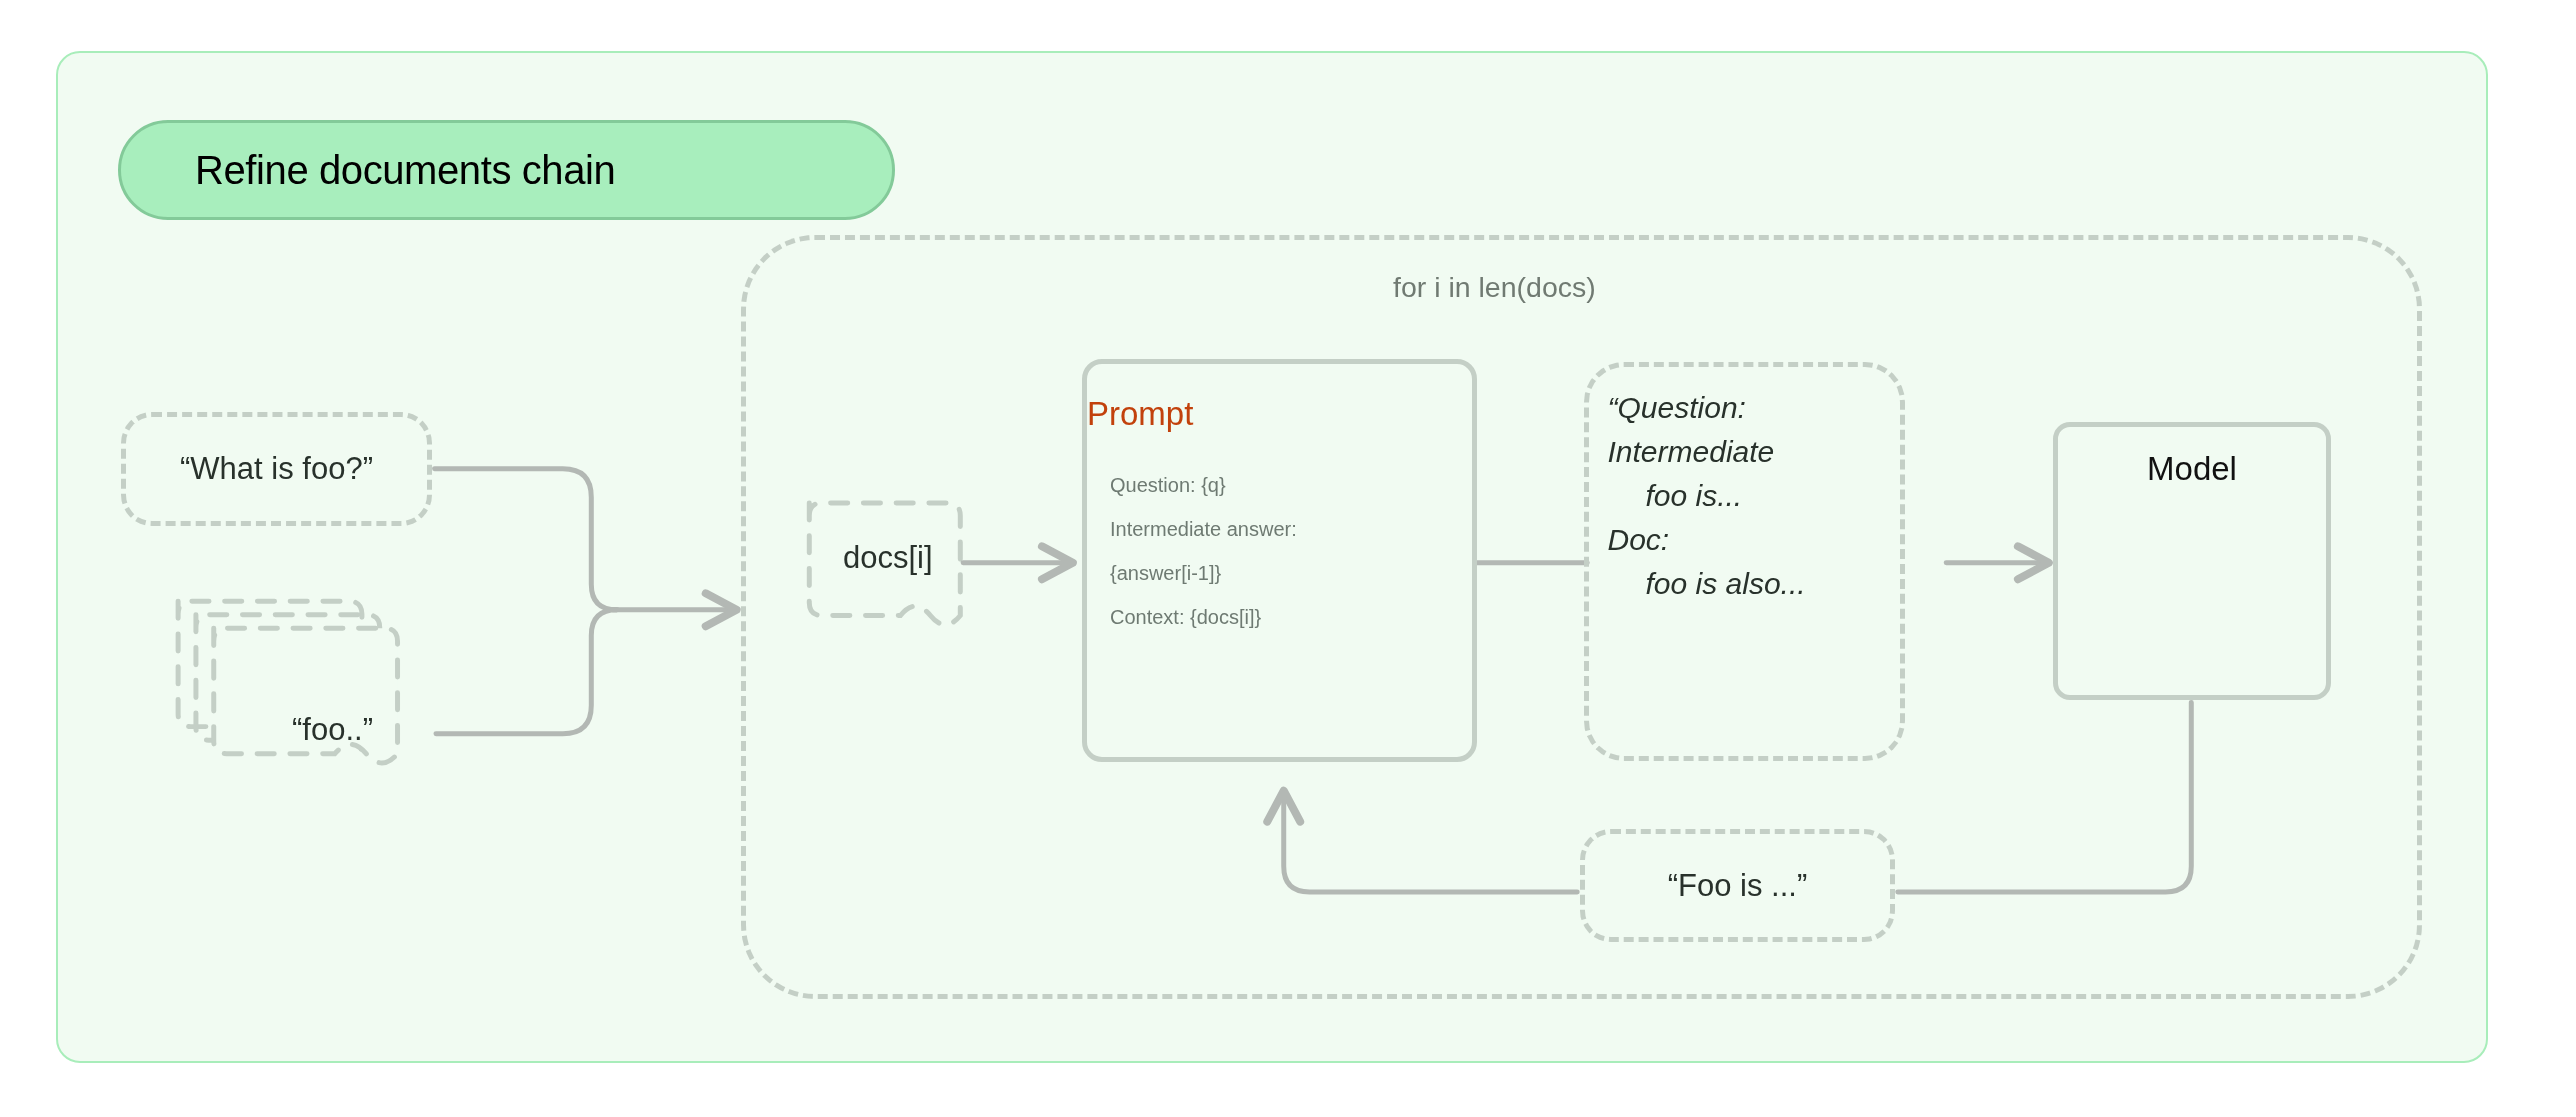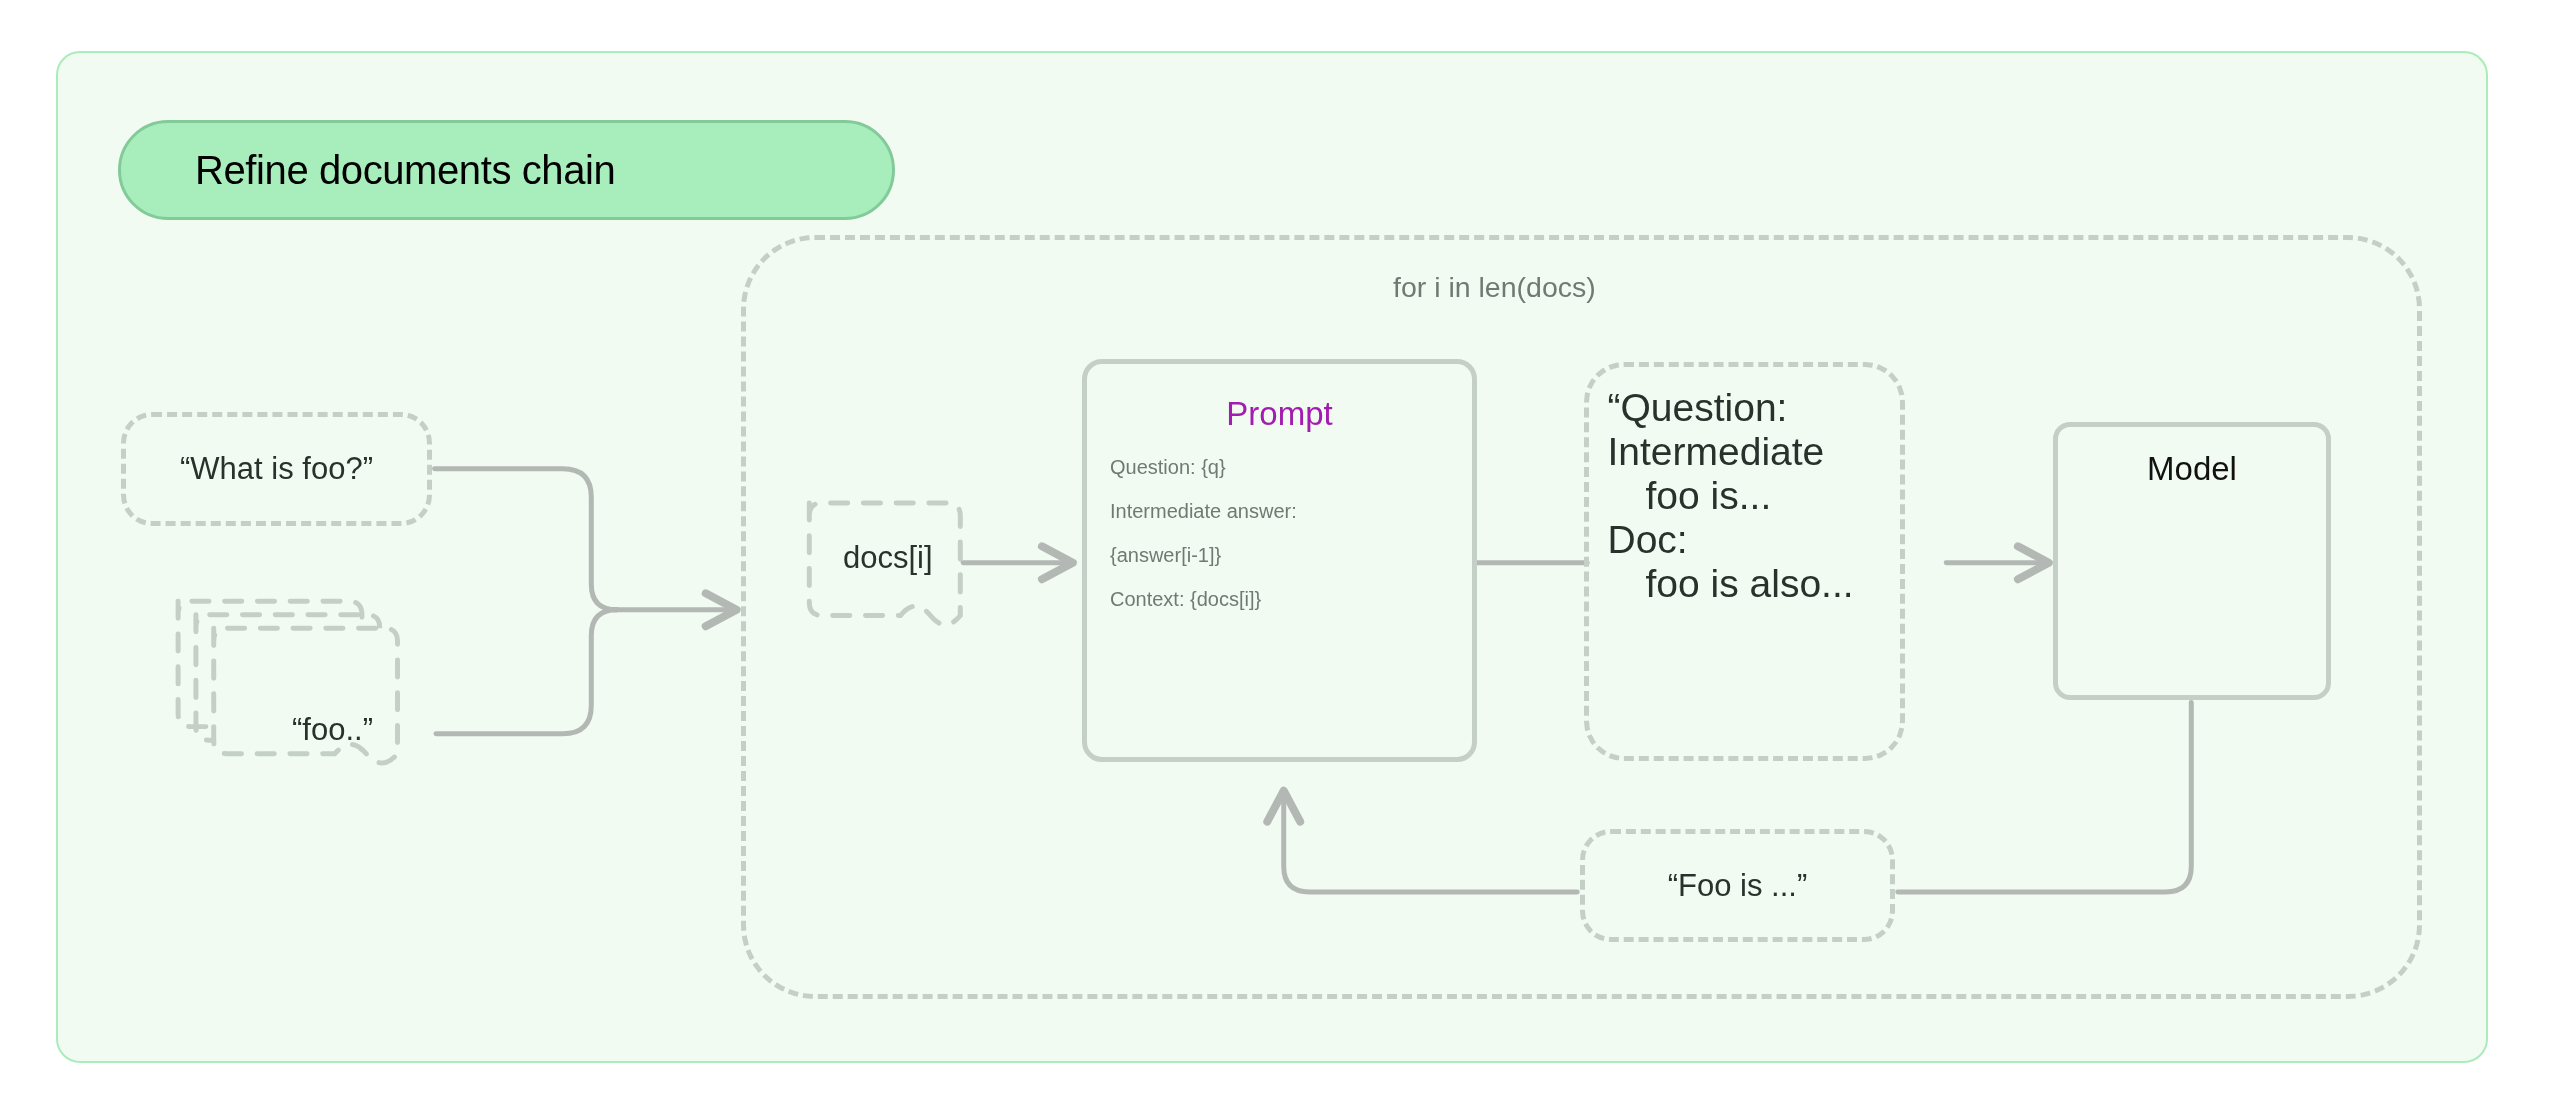--- a/index.html
+++ b/index.html
@@ -125,23 +125,22 @@
     top: 359px;
     width: 395px;
     height: 403px;
     background: #f1fbf2;
     border: 5px solid #c4cfc6;
     border-radius: 20px;
     padding: 31px 0 0 0;
   }
   #prompt-title {
     font-size: 33px;
-    color: #a21caf;
-    text-align: center;
-    margin-bottom: 12px;
+    color: #c2410c;
+    margin-bottom: 30px;
   }
   #prompt-lines {
     padding-left: 23px;
   }
   .prompt-line {
     font-size: 20px;
     line-height: 44px;
     color: #6e7a72;
     white-space: nowrap;
   }
@@ -151,24 +150,25 @@
     position: absolute;
     left: 1584px;
     top: 362px;
     width: 321px;
     height: 399px;
     border: 5px dashed #c4cfc6;
     border-radius: 40px;
     padding: 18.5px 0 0 18.5px;
   }
   .content-line {
-    font-size: 39px;
+    font-size: 30px;
     line-height: 44px;
     color: #28312b;
     white-space: nowrap;
+    font-style: italic;
   }
   .content-line.indent { padding-left: 38px; }
 
   
   #model-box {
     position: absolute;
     left: 2053px;
     top: 422px;
     width: 278px;
     height: 278px;

